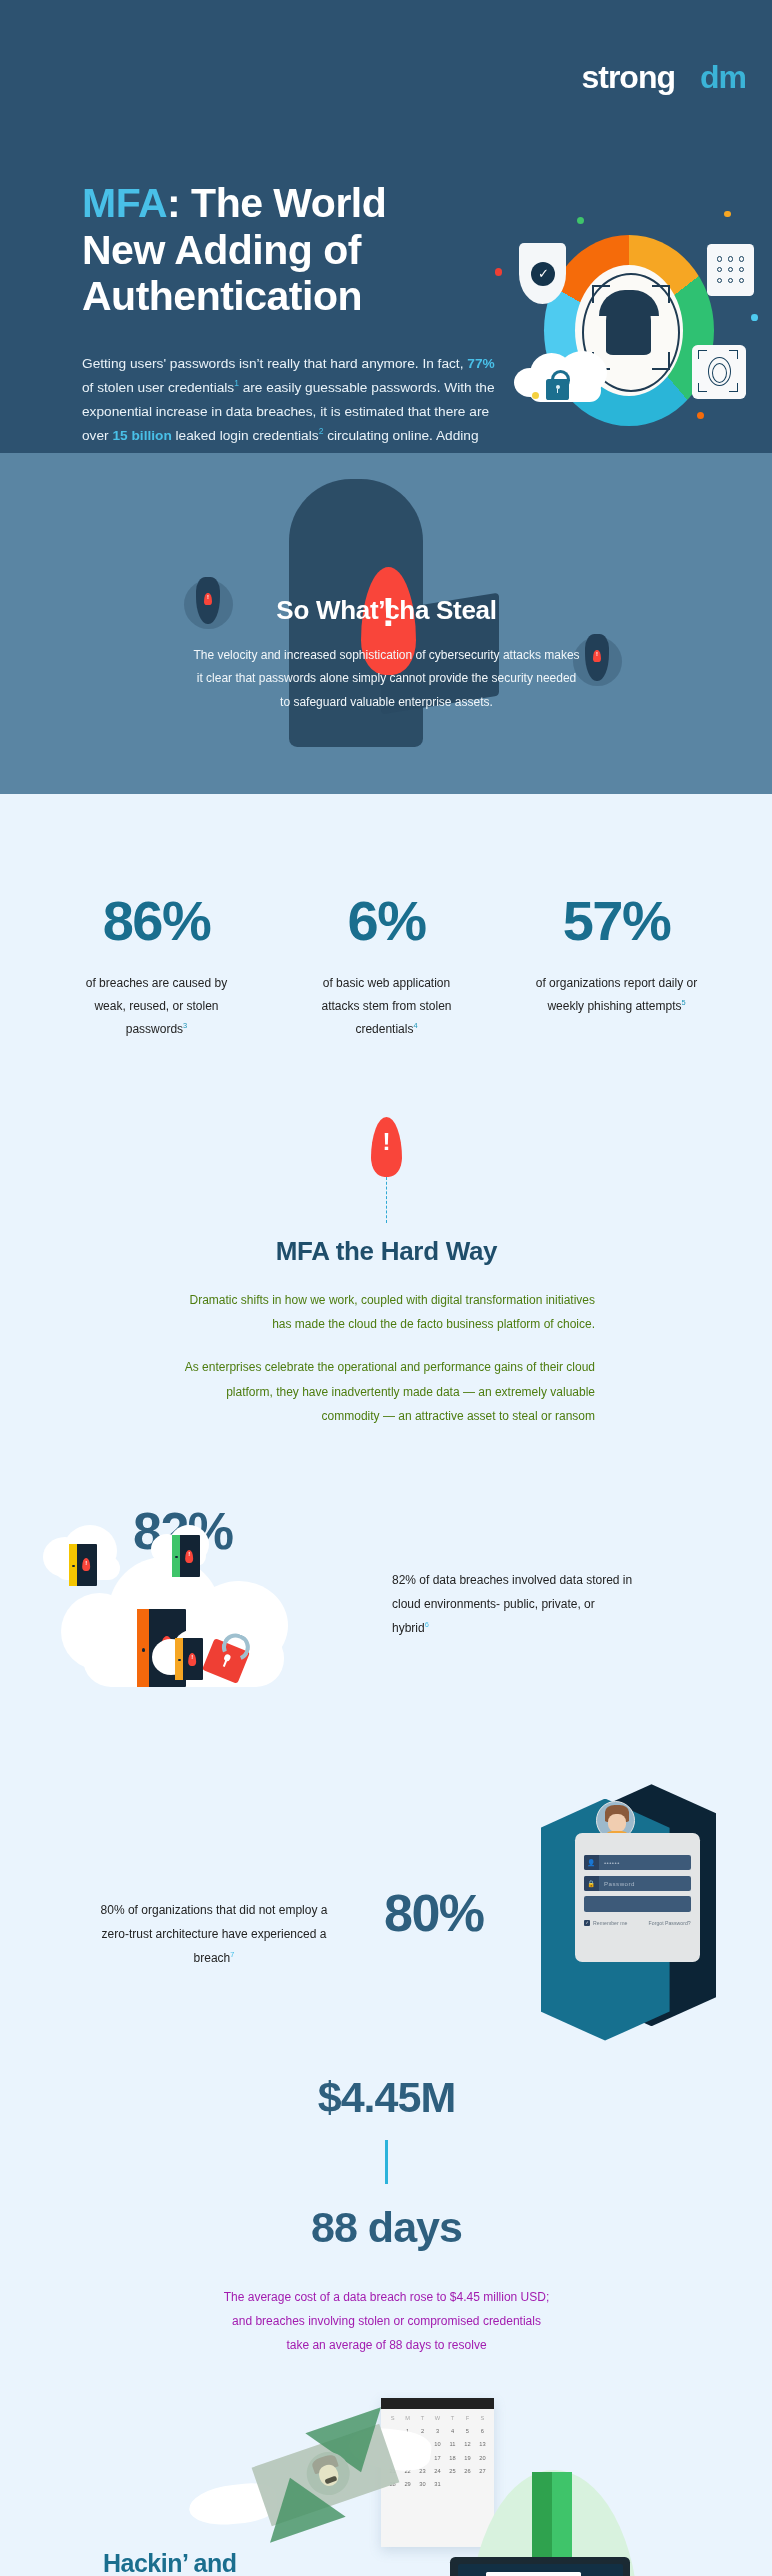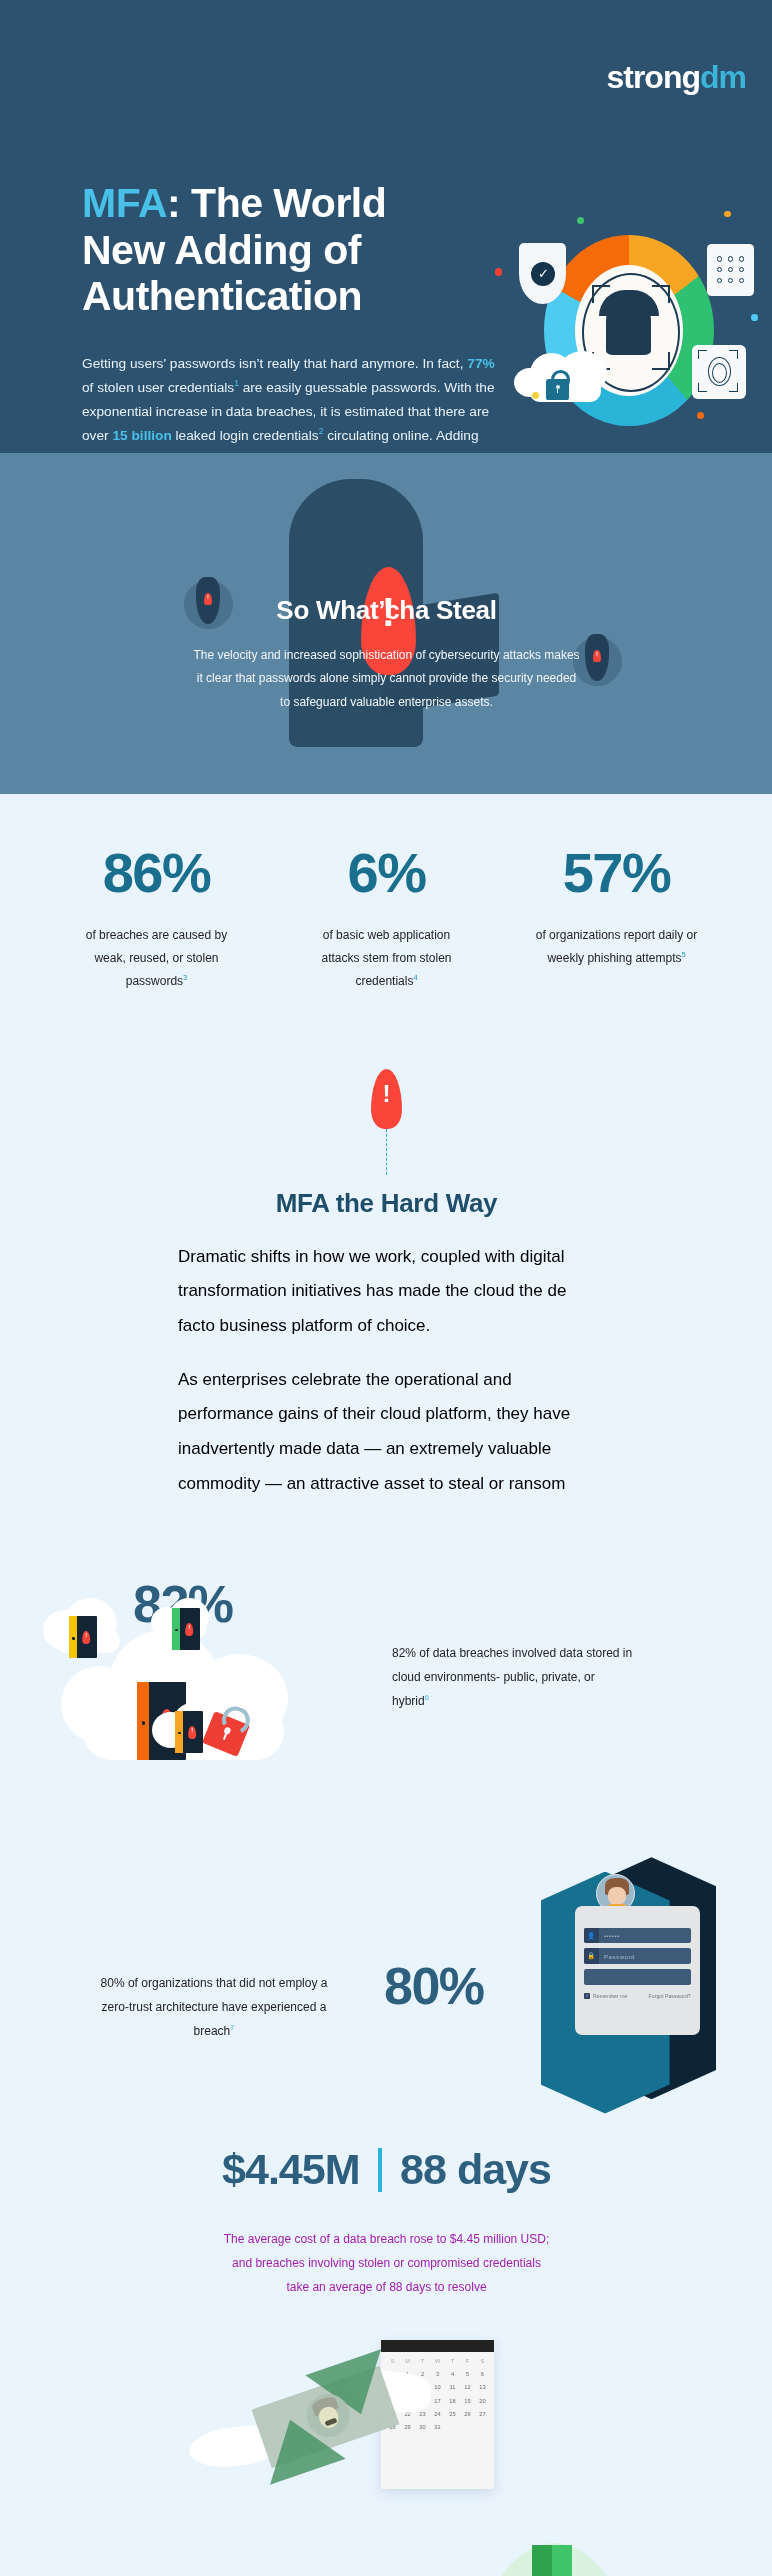--- a/index.html
+++ b/index.html
@@ -22,21 +22,21 @@
   }
   .logo {
     position: absolute;
     top: 61px; right: 27px;
     font-size: 32px;
     font-weight: 700;
     letter-spacing: -1px;
     line-height: 1;
   }
   .logo .s1 { color: #ffffff; }
-  .logo .s2 { color: #3bb4d8; }
+  .logo .s2 { color: #3bb4d8; padding-left: 25px; }
 
   .hero-left { position: absolute; left: 82px; top: 180px; width: 417px; }
   .hero-title {
     font-size: 41px;
     line-height: 1.14;
     font-weight: 700;
     color: #ffffff;
     letter-spacing: -0.5px;
   }
   .hero-title .accent { color: #49c0e8; }
@@ -171,21 +171,21 @@
   .bigalert {
     position: absolute; left: 361px; top: 114px; width: 55px; height: 108px;
     background: #f9453a; border-radius: 50% 50% 44% 44% / 68% 68% 32% 32%;
   }
   .bigalert::after{content:"!";position:absolute;left:0;top:25px;width:55px;text-align:center;
     color:#fff;font-size:40px;font-weight:700;line-height:1;}
 
   
   .light { background: #eaf4fd; width: 773px; position: relative; }
 
-  .stats { display: flex; justify-content: center; gap: 65px; padding-top: 52px; }
+  .stats { display: flex; justify-content: center; gap: 65px; padding-top: 52px; margin-top: 48px; }
   .stat { width: 165px; text-align: center; }
   .stat .num {
     font-size: 56px; font-weight: 700; color: #1a6e8e; line-height: .95; letter-spacing: -1.5px;
   }
   .stat .cap {
     margin-top: 25px; font-size: 12px; line-height: 1.9; color: #232323;
   }
   .stat .cap sup { color: #2196b8; }
 
   .sec-alert {
@@ -196,22 +196,22 @@
   .sec-alert::after{content:"!";position:absolute;left:0;top:13.4px;width:31px;text-align:center;
     color:#fff;font-size:24px;font-weight:700;line-height:1;}
 
   .dash-v { width: 0; border-left: 1.5px dashed #2fa9d4; height: 46px; margin: 0 auto; }
 
   .h2 {
     text-align: center; font-size: 26px; font-weight: 700;
     color: #1f4e6b; margin-top: 13.4px; letter-spacing: -0.3px;
   }
   .para-center {
-    width: 417px; margin: 20.6px auto 0; text-align: left;
-    font-size: 17px; line-height: 2.05; color: #000000;
+    width: 417px; margin: 20.6px auto 0; text-align: right;
+    font-size: 12px; line-height: 2.05; color: #4d7c0f;
   }
   .para-center + .para-center { margin-top: 18.5px; }
 
   
   .blk82 { position: relative; height: 309px; margin-top: 5.2px; }
   .big-pct { font-size: 52px; font-weight: 700; color: #2e5f7e; letter-spacing: -1.5px; line-height: 1; }
   .pct82 { position: absolute; left: 133px; top: 31px; margin-top: 40px; }
   .cap82 {
     position: absolute; left: 392px; top: 134px; width: 242px;
     font-size: 12px; line-height: 2.0; color: #232323;
@@ -265,21 +265,21 @@
   .field .val { flex:1; padding-left:5.2px; color:#aab9c9; font-size:6.2px; letter-spacing:0.5px; }
   .rowline { display:flex; justify-content:space-between; margin-top: 8.2px;
     font-size: 5.2px; color:#6d7a86; align-items:center; }
   .rowline .cb { width:5.7px; height:5.7px; background:#2b4260; border-radius:1px; margin-right:3.1px;
     color:#fff; font-size:4.1px; text-align:center; line-height:5.7px; }
 
   
   .blkmoney { position: relative; padding-top: 10.3px; height: 392px; }
   .money-title {
     text-align:center; font-size: 43px; font-weight:700; color:#2e5f7e; letter-spacing:-1px;
-    display:flex; justify-content:center; align-items:center; gap: 18.5px;
+    display:flex; justify-content:center; align-items:center; gap: 18.5px; flex-direction: column;
   }
   .money-title .bar { width: 3.6px; height: 44px; background:#2cb3db; display:inline-block; }
   .money-cap { width: 330px; margin: 33px auto 0; text-align:center;
     font-size:12px; line-height:2.0; color:#a21caf; }
   .money-art { position:relative; width: 361px; height: 170px; margin: 41px auto 0; }
   .calendar { position:absolute; left: 175px; top: 0; width: 113px; height: 149px;
     background:#f5f5f5; box-shadow: 0 4.1px 11.3px rgba(100,130,160,.22); }
   .cal-top { height: 11.3px; background:#222; }
   .cal-grid { display:grid; grid-template-columns: repeat(7,1fr); font-size:5.7px;
     color:#6b6b6b; text-align:center; padding: 6.2px 4.1px; row-gap: 7.2px; }

